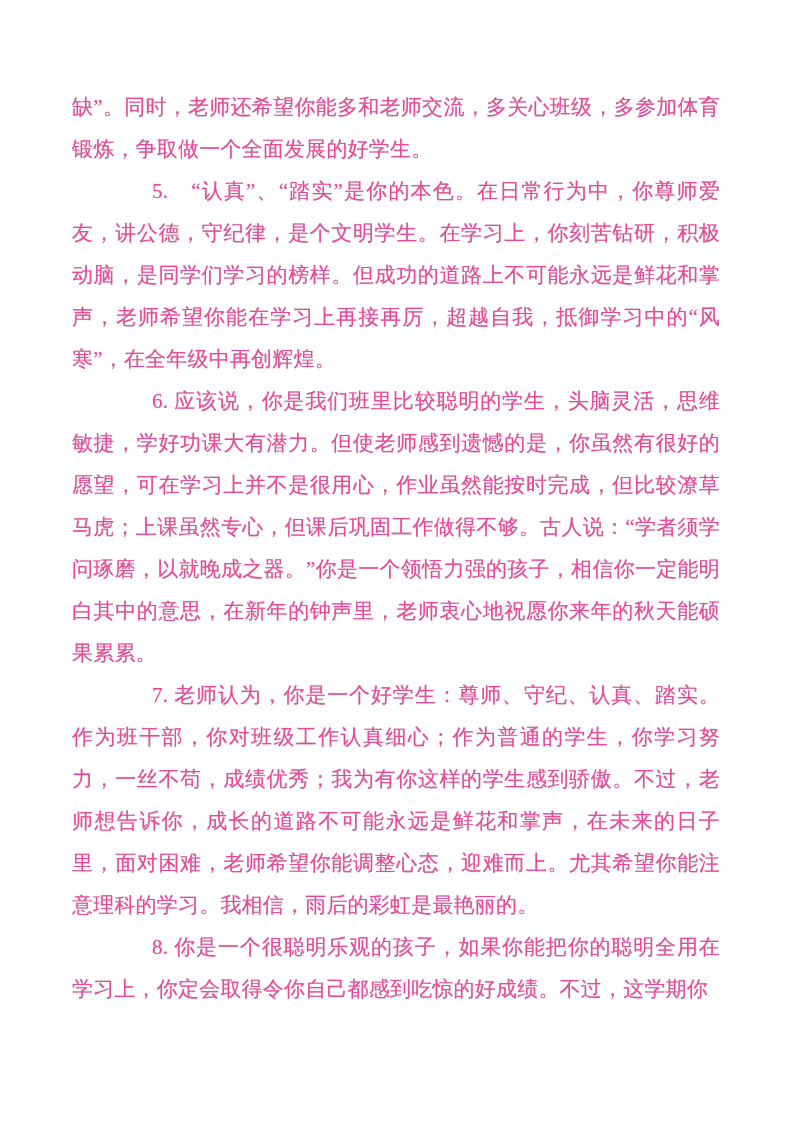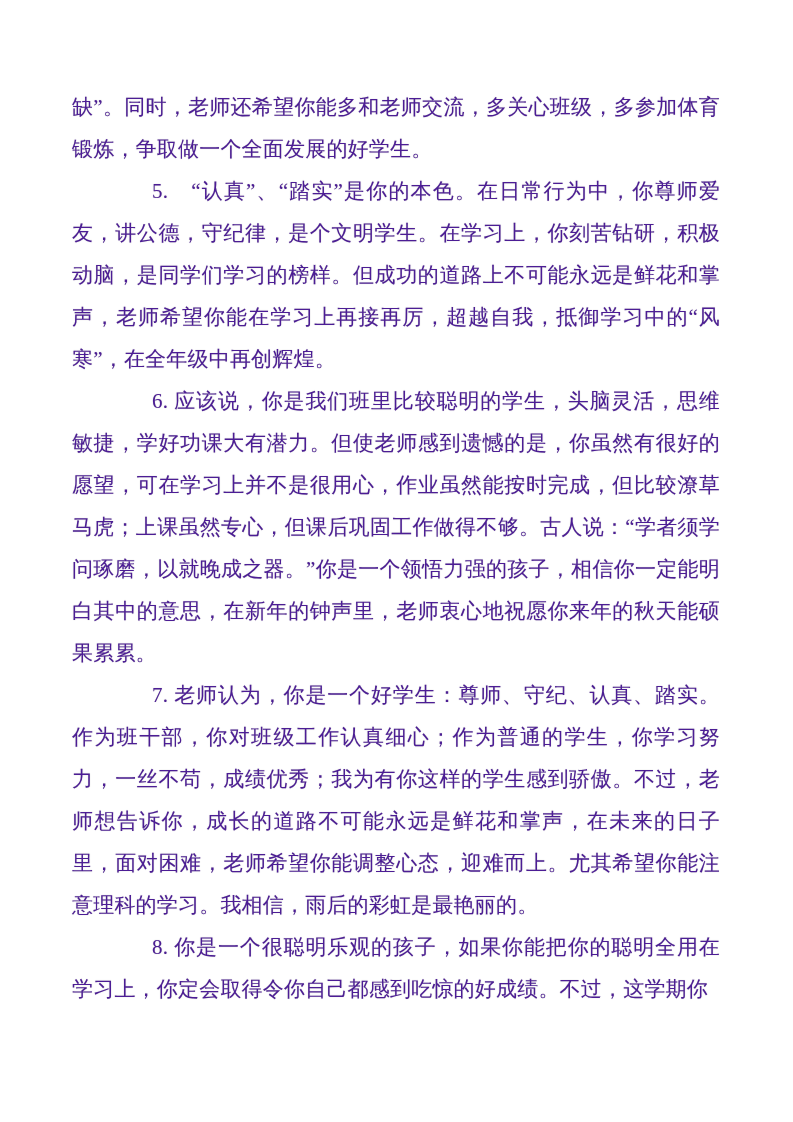--- a/index.html
+++ b/index.html
@@ -27,21 +27,21 @@
     top: 86px;
     width: 648px;
   }
   .para {
     margin: 0;
     padding: 0;
     font-family: "Liberation Serif", "DejaVu Serif", serif;
     font-size: 21px;
     line-height: 42px;
     text-align: justify;
-    color: #4c1d95;
+    color: #ec4899;
     text-shadow: 0 0 1px rgba(60, 60, 60, 0.35);
     letter-spacing: 0.2px;
     word-break: break-all;
   }
   .para.numbered {
     text-indent: 80px;
   }
 </style>
 </head>
 <body>

